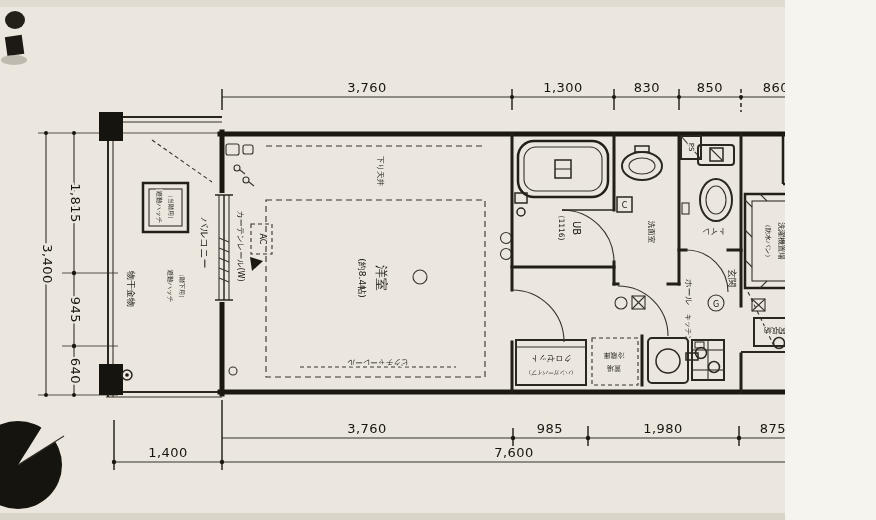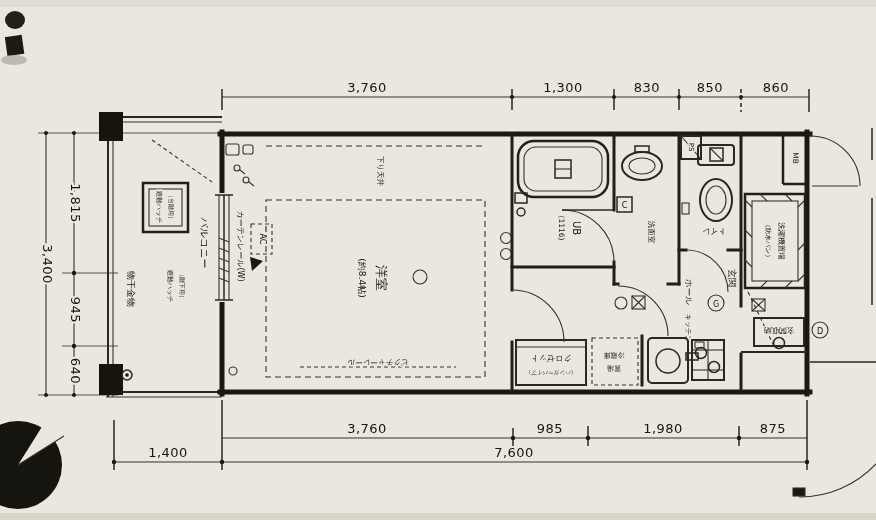--- a/index.html
+++ b/index.html
@@ -1,16 +1,16 @@
 <!DOCTYPE html>
 <html><head>
 <meta charset="utf-8">
 <style>
   html,body{margin:0;padding:0;background:#f6f4ef;}
-  #canvas{position:relative;width:876px;height:520px;overflow:hidden;
+  #canvas{position:relative;width:785px;height:520px;overflow:hidden;
           font-family:"DejaVu Sans",sans-serif;}
   svg{display:block}
   text{font-family:"DejaVu Sans","Liberation Sans",sans-serif;fill:#17150f;}
   .dim{font-size:13px;font-weight:500;letter-spacing:.5px;
        paint-order:stroke;stroke:#ebe7de;stroke-width:4px;}
   .lbl{paint-order:stroke;stroke:#ebe7de;stroke-width:2.5px;}
   .w5{stroke:#1b1812;stroke-width:5;fill:none;stroke-linecap:square}
   .w3{stroke:#221f18;stroke-width:3;fill:none;stroke-linecap:square}
   .w25{stroke:#221f18;stroke-width:2.5;fill:none}
   .w2{stroke:#2a2720;stroke-width:2;fill:none}

